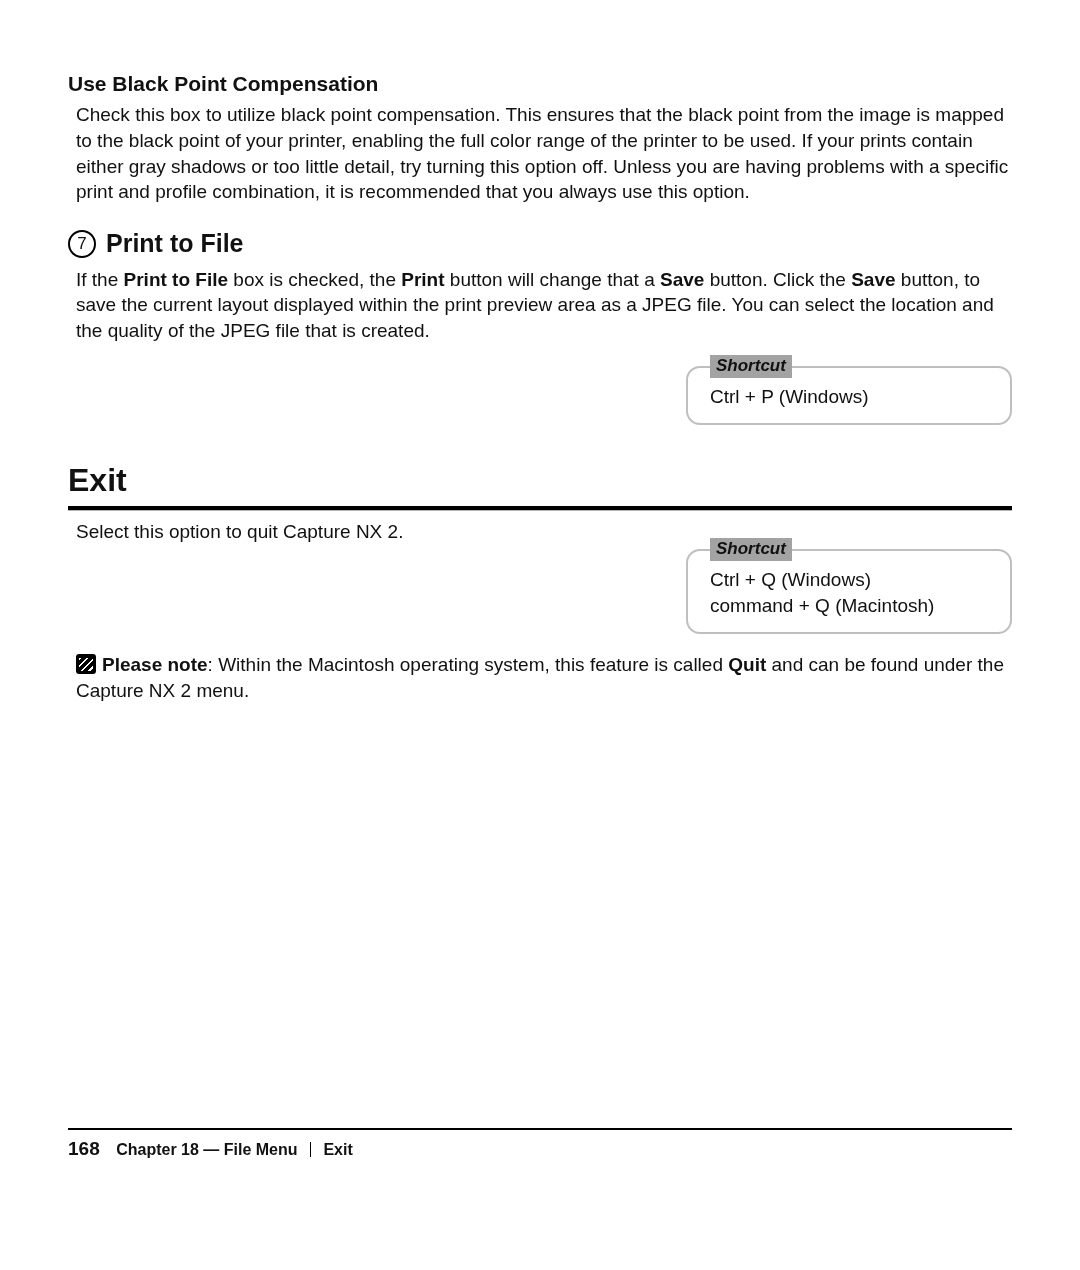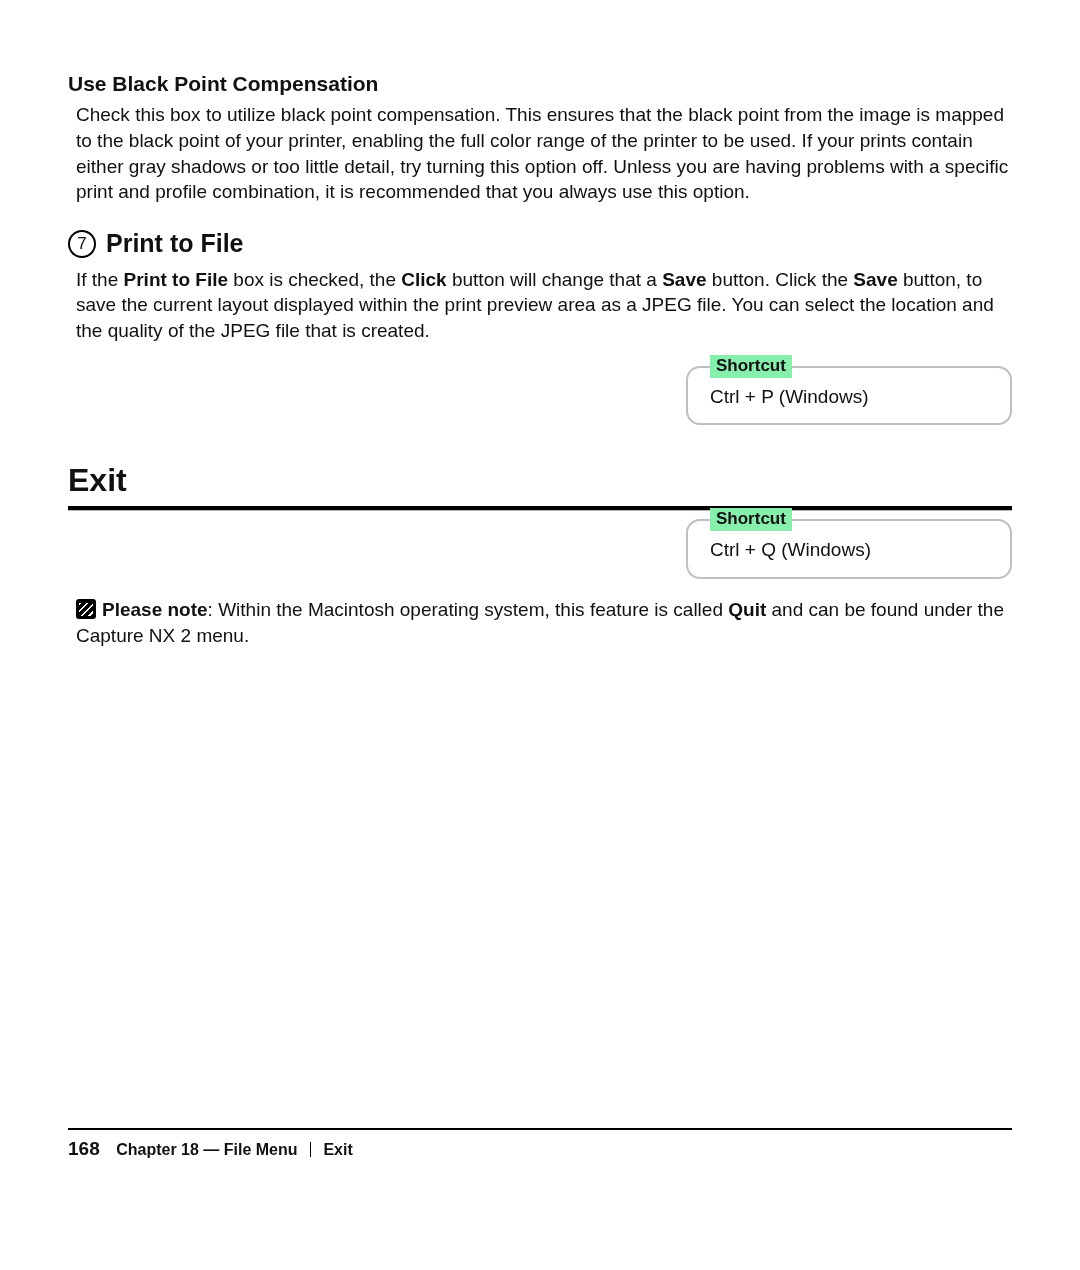--- a/index.html
+++ b/index.html
@@ -66,23 +66,24 @@
     border-radius: 14px;
     padding: 16px 22px 14px 22px;
     width: 278px;
     font-size: 19px;
     line-height: 1.35;
   }
   .shortcut-label {
     position: absolute;
     top: -13px;
     left: 22px;
-    background: #86efac;
+    background: #a3a3a3;
     padding: 0 6px;
     font-weight: 700;
+    font-style: italic;
     font-size: 17px;
   }
 
   
   h1.section {
     margin: 34px 0 0 0;
     font-size: 32px;
     font-weight: 700;
     border-bottom: 4px solid #000;
     padding-bottom: 4px;
@@ -149,38 +150,40 @@
   <div class="subhead">Use Black Point Compensation</div>
 
   <p class="para">Check this box to utilize black point compensation. This ensures that the black point from the image is mapped to the black point of your printer, enabling the full color range of the printer to be used. If your prints contain either gray shadows or too little detail, try turning this option off. Unless you are having problems with a specific print and profile combination, it is recommended that you always use this option.</p>
 
   <div class="num-head">
     <span class="circ">7</span>
     <span>Print to File</span>
   </div>
 
   <p class="para">
-    <span>If the </span><b>Print to File</b><span> box is checked, the </span><b>Click</b><span> button will change that a </span><b>Save</b><span> button. Click the </span><b>Save</b><span> button, to save the current layout displayed within the print preview area as a JPEG file. You can select the location and the quality of the JPEG file that is created.</span>
+    <span>If the </span><b>Print to File</b><span> box is checked, the </span><b>Print</b><span> button will change that a </span><b>Save</b><span> button. Click the </span><b>Save</b><span> button, to save the current layout displayed within the print preview area as a JPEG file. You can select the location and the quality of the JPEG file that is created.</span>
   </p>
 
   <div class="shortcut-wrap">
     <div class="shortcut-box">
       <span class="shortcut-label">Shortcut</span>
       <div>Ctrl + P (Windows)</div>
     </div>
   </div>
 
   <h1 class="section">Exit</h1>
   <hr class="thin-rule">
 
+  <p class="para" style="margin-bottom:4px;">Select this option to quit Capture NX 2.</p>
 
   <div class="shortcut-wrap" style="margin-top:2px;">
     <div class="shortcut-box">
       <span class="shortcut-label">Shortcut</span>
       <div>Ctrl + Q (Windows)</div>
+      <div>command + Q (Macintosh)</div>
     </div>
   </div>
 
   <p class="para" style="margin-top:18px;">
     <span class="note-icon"></span><b>Please note</b><span>: Within the Macintosh operating system, this feature is called </span><b>Quit</b><span> and can be found under the Capture NX 2 menu.</span>
   </p>
 
   <div class="footer">
     <span class="pg">168</span>
     <span class="chap">Chapter 18 — File Menu</span>

